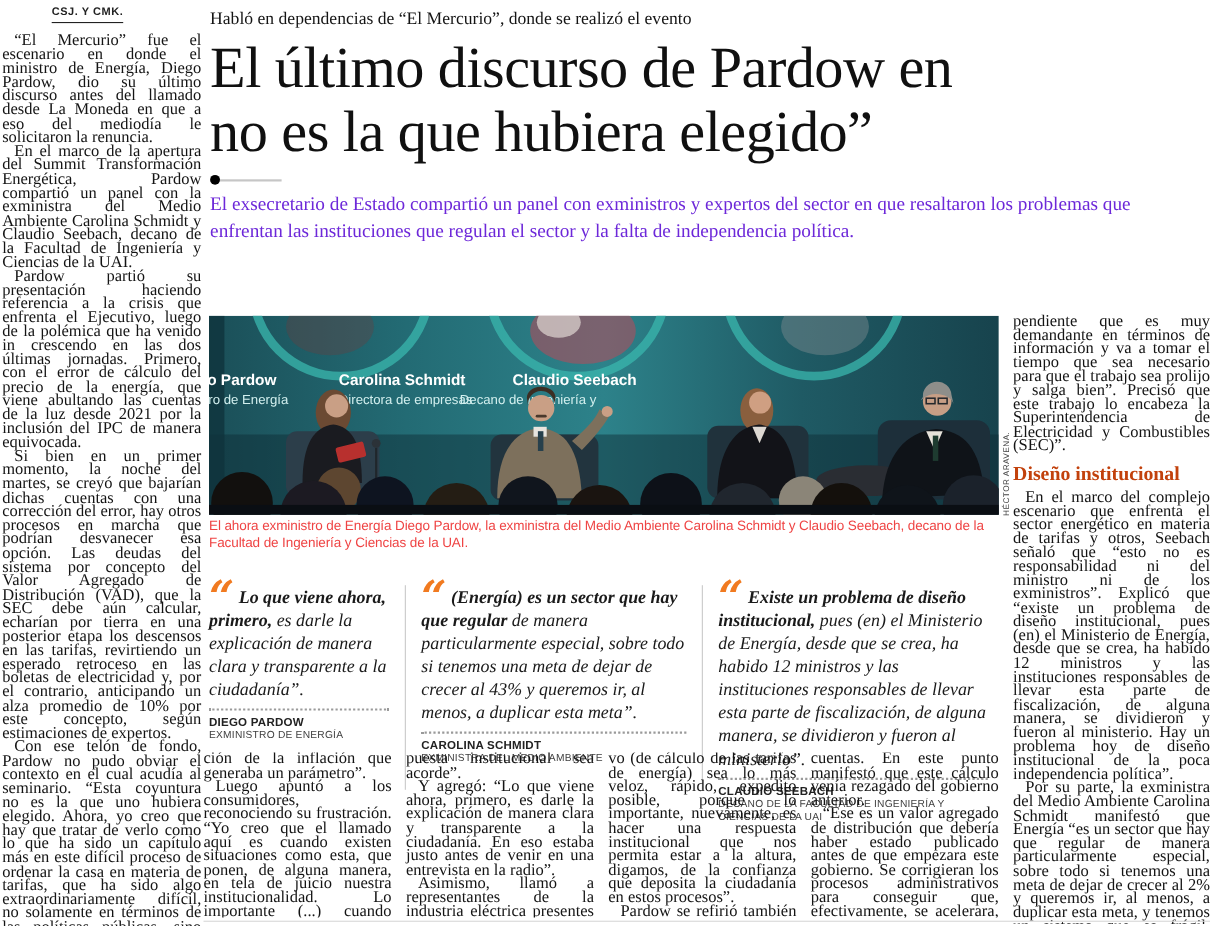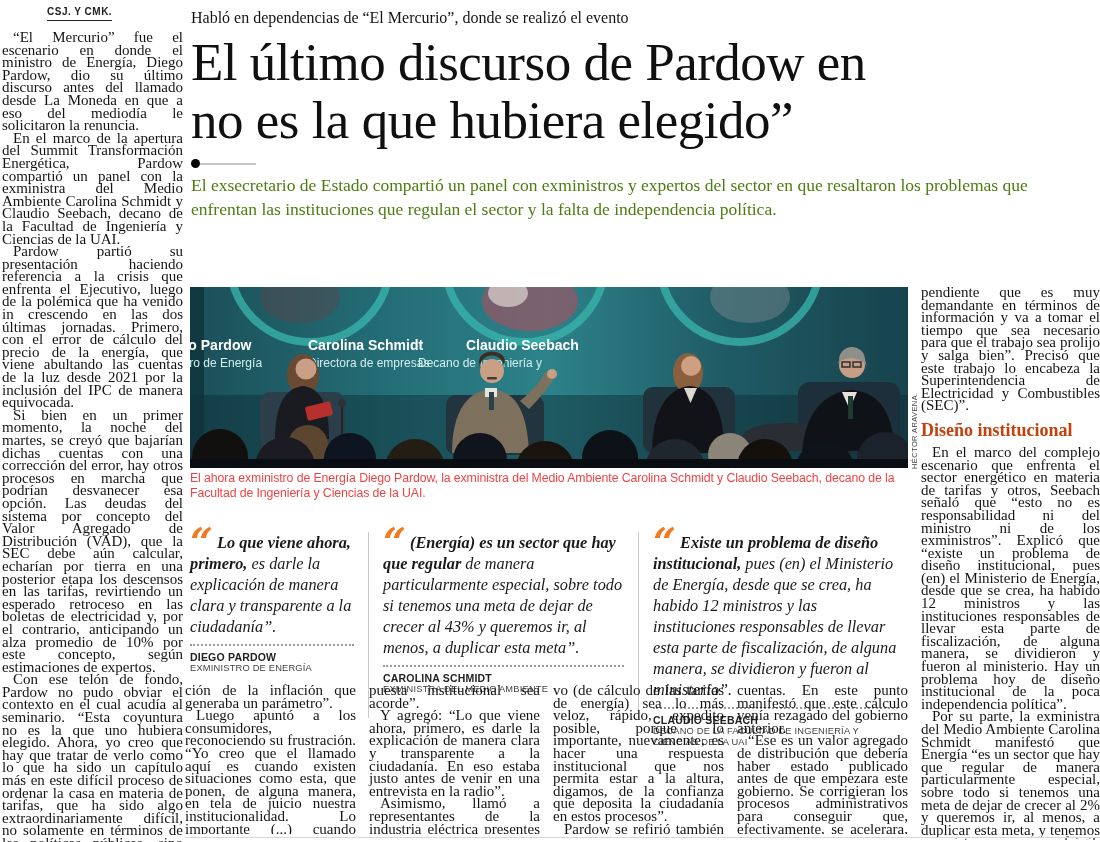--- a/index.html
+++ b/index.html
@@ -20,21 +20,21 @@
     text-indent:11px; hyphens:auto; -webkit-hyphens:auto; color:#141414;
   }
   .body-text p.noindent { text-indent:0; }
   
   .header { position:absolute; left:191px; top:5px; width:909px; }
   .kicker { font-size:16px; line-height:26px; color:#141414; }
   .headline { margin-top:3px; font-size:53px; line-height:57.5px; letter-spacing:-.5px; color:#101010; }
   .deck-rule { margin-top:10px; height:9px; display:flex; align-items:center; }
   .deck-dot { width:9px; height:9px; border-radius:50%; background:#000; }
   .deck-dash { width:56px; height:2px; background:#c6c6c6; }
-  .deck { margin-top:6px; width:902px; font-size:17.5px; line-height:23.5px; color:#4d7c0f;font-family:Liberation Serif, serif; }
+  .deck { margin-top:6px; width:902px; font-size:17.5px; line-height:23.5px; color:#6d28d9;font-family:Liberation Serif, serif; }
   
   .photo { position:absolute; left:190px; top:287px; width:718px; height:181px; }
   .photo svg { display:block; }
   .photo-credit {
     position:absolute; left:910px; top:385px; height:84px;
     font:400 7.5px "Liberation Sans", sans-serif; color:#444; letter-spacing:.4px;
     writing-mode:vertical-rl; transform:rotate(180deg);
   }
   .caption {
     position:absolute; left:190px; top:471px; width:722px;

